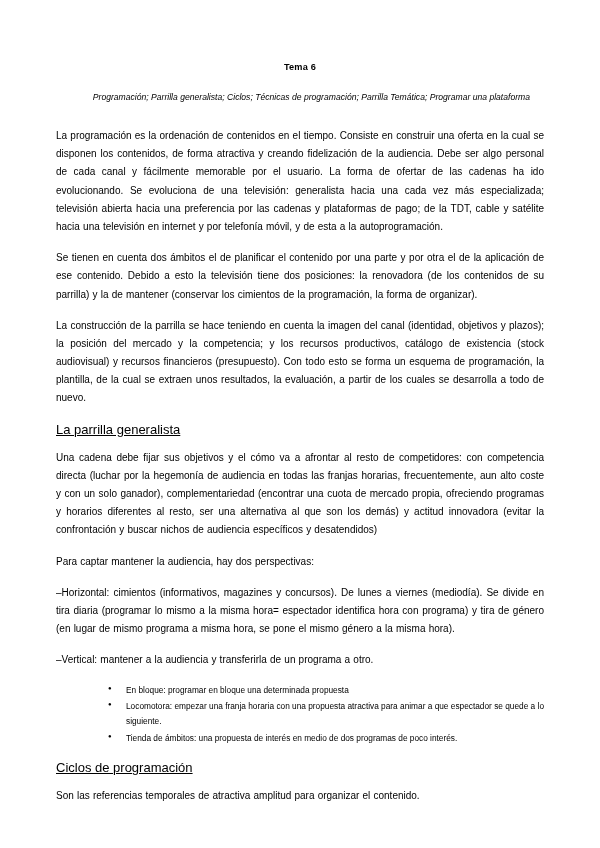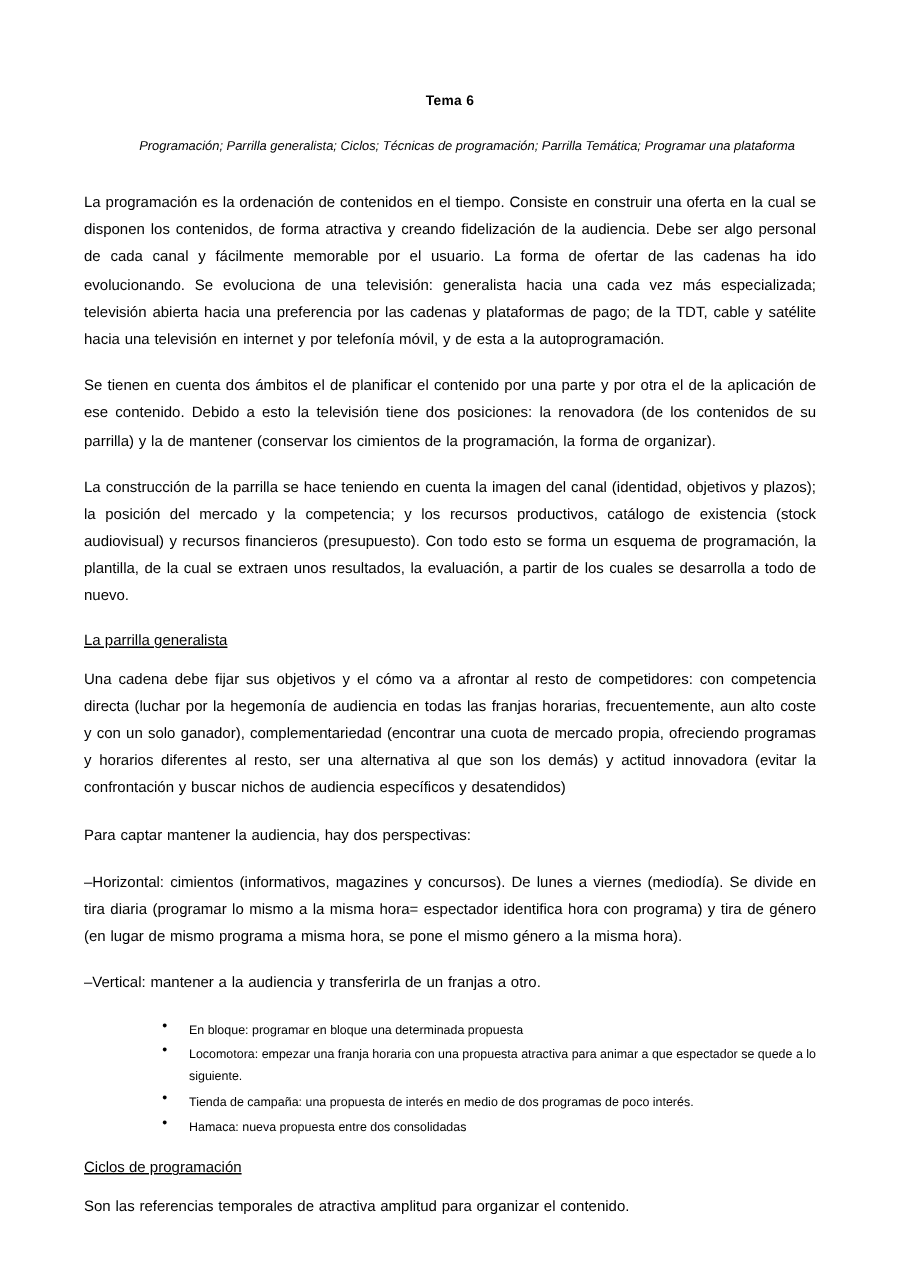--- a/index.html
+++ b/index.html
@@ -37,21 +37,21 @@
     padding: 0 14px;
   }
   p.body-par {
     font-size: 10px;
     line-height: 1.82;
     text-align: justify;
     margin: 0 0 13px 0;
     word-spacing: 0.4px;
   }
   h2.section-head {
-    font-size: 10px;
+    font-size: 13px;
     font-weight: normal;
     text-decoration: underline;
     margin: 14px 0 12px 0;
     text-align: left;
   }
   ul.bullets {
     margin: 12px 0 12px 0;
     padding-left: 58px;
     list-style: none;
   }
@@ -83,26 +83,25 @@
 
   <p class="body-par">La programación es la ordenación de contenidos en el tiempo. Consiste en construir una oferta en la cual se disponen los contenidos, de forma atractiva y creando fidelización de la audiencia. Debe ser algo personal de cada canal y fácilmente memorable por el usuario. La forma de ofertar de las cadenas ha ido evolucionando. Se evoluciona de una televisión: generalista hacia una cada vez más especializada; televisión abierta hacia una preferencia por las cadenas y plataformas de pago; de la TDT, cable y satélite hacia una televisión en internet y por telefonía móvil, y de esta a la autoprogramación.</p>
   <p class="body-par">Se tienen en cuenta dos ámbitos el de planificar el contenido por una parte y por otra el de la aplicación de ese contenido. Debido a esto la televisión tiene dos posiciones: la renovadora (de los contenidos de su parrilla) y la de mantener (conservar los cimientos de la programación, la forma de organizar).</p>
   <p class="body-par">La construcción de la parrilla se hace teniendo en cuenta la imagen del canal (identidad, objetivos y plazos); la posición del mercado y la competencia; y los recursos productivos, catálogo de existencia (stock audiovisual) y recursos financieros (presupuesto). Con todo esto se forma un esquema de programación, la plantilla, de la cual se extraen unos resultados, la evaluación, a partir de los cuales se desarrolla a todo de nuevo.</p>
 
   <h2 class="section-head">La parrilla generalista</h2>
 
   <p class="body-par">Una cadena debe fijar sus objetivos y el cómo va a afrontar al resto de competidores: con competencia directa (luchar por la hegemonía de audiencia en todas las franjas horarias, frecuentemente, aun alto coste y con un solo ganador), complementariedad (encontrar una cuota de mercado propia, ofreciendo programas y horarios diferentes al resto, ser una alternativa al que son los demás) y actitud innovadora (evitar la confrontación y buscar nichos de audiencia específicos y desatendidos)</p>
   <p class="body-par">Para captar mantener la audiencia, hay dos perspectivas:</p>
   <p class="body-par">–Horizontal: cimientos (informativos, magazines y concursos). De lunes a viernes (mediodía). Se divide en tira diaria (programar lo mismo a la misma hora= espectador identifica hora con programa) y tira de género (en lugar de mismo programa a misma hora, se pone el mismo género a la misma hora).</p>
-  <p class="body-par">–Vertical: mantener a la audiencia y transferirla de un franjas a otro.</p>
+  <p class="body-par">–Vertical: mantener a la audiencia y transferirla de un programa a otro.</p>
 
   <ul class="bullets">
     <li>En bloque: programar en bloque una determinada propuesta</li>
     <li>Locomotora: empezar una franja horaria con una propuesta atractiva para animar a que espectador se quede a lo siguiente.</li>
-    <li>Tienda de campaña: una propuesta de interés en medio de dos programas de poco interés.</li>
-    <li>Hamaca: nueva propuesta entre dos consolidadas</li>
+    <li>Tienda de ámbitos: una propuesta de interés en medio de dos programas de poco interés.</li>
   </ul>
 
   <h2 class="section-head">Ciclos de programación</h2>
 
   <p class="body-par">Son las referencias temporales de atractiva amplitud para organizar el contenido.</p>
 
 </div>
 
 </body></html>

